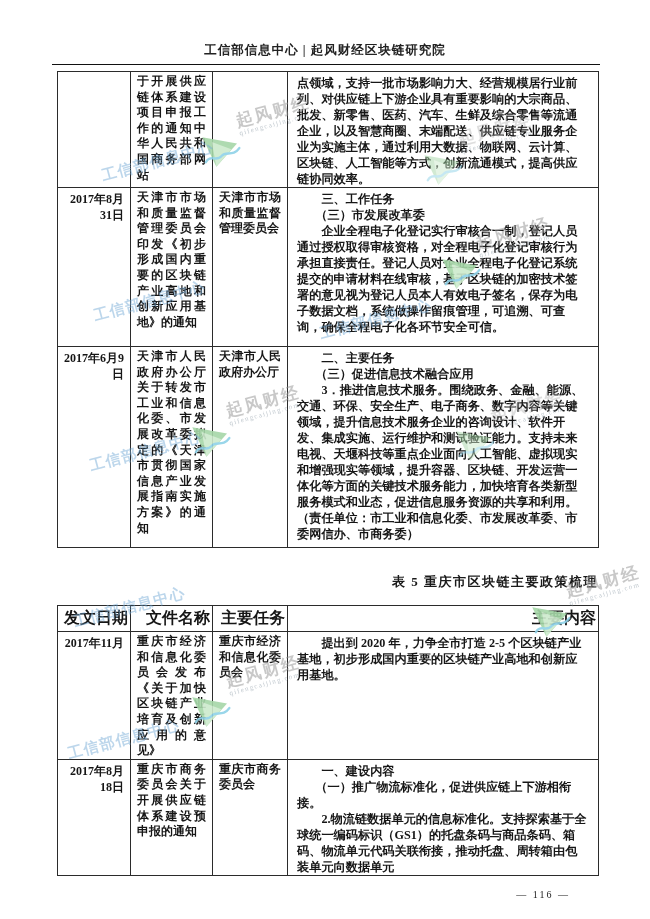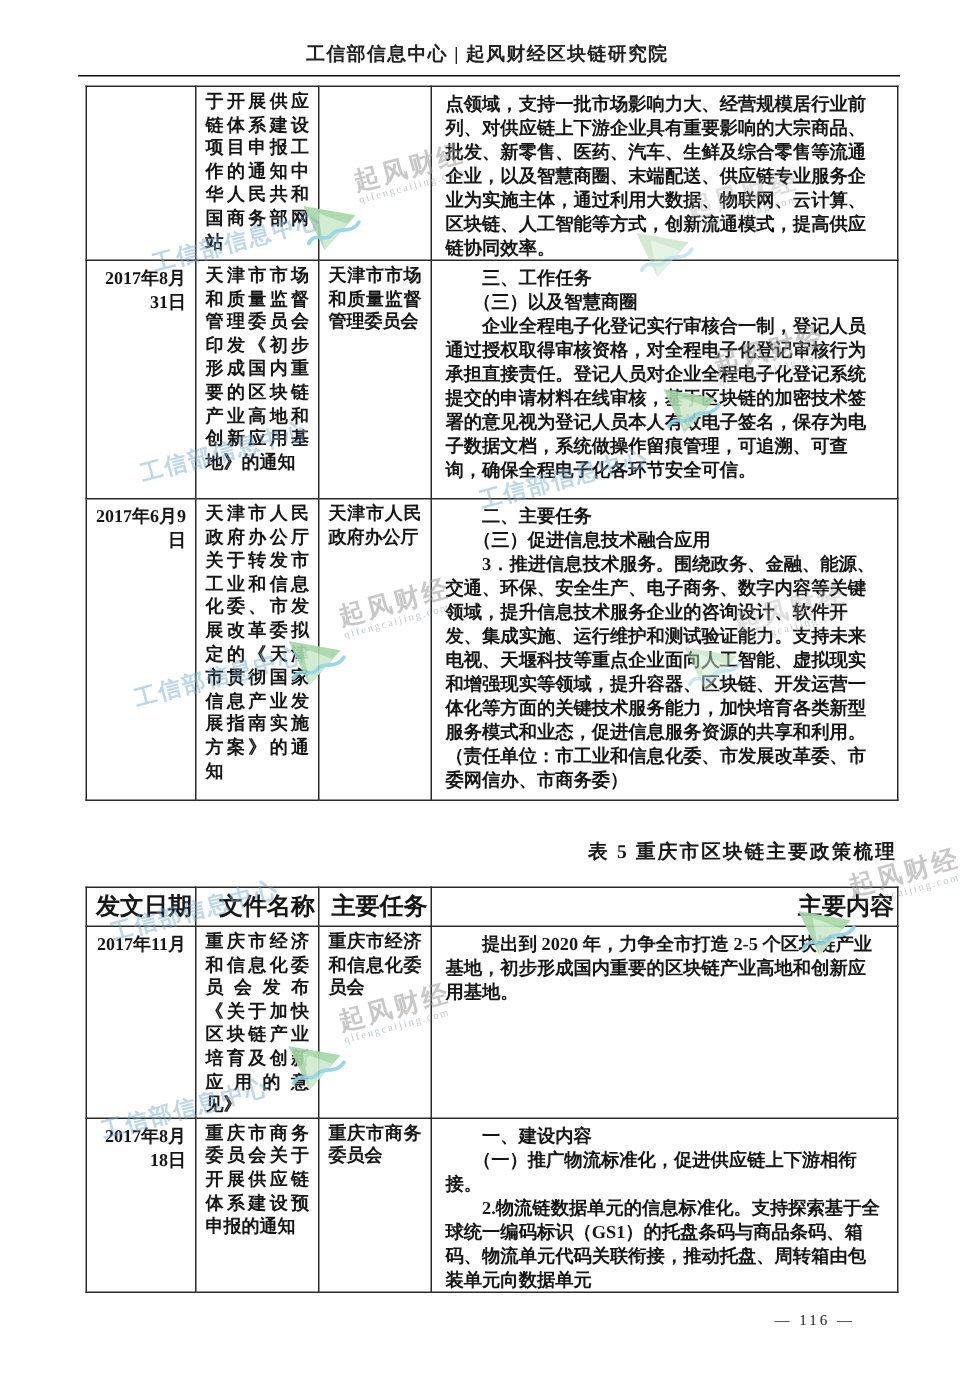--- a/index.html
+++ b/index.html
@@ -2,21 +2,21 @@
 <html><head>
 <meta charset="utf-8">
 <style>
   html,body { margin:0; padding:0; background:#ffffff; }
   .page {
     position:relative; width:650px; height:919px; background:#ffffff;
     font-family:"Liberation Serif","DejaVu Serif",serif;
     color:#1c1c1c; overflow:hidden;
   }
   
-  .header { padding-top:28px; }
+  .header { padding-top:42px; }
   .header-title {
     text-align:center; font-size:12.5px; font-weight:700; letter-spacing:1px; color:#222;
   }
   .header-rule { border-bottom:1.6px solid #111; margin:5px 50px 0 52px; }
   
   .content { width:541px; margin:6px 52px 0 57px; }
   table.ptable {
     border-collapse:collapse; table-layout:fixed; width:541px;
     font-size:12px; font-weight:600; color:#161616;
   }
@@ -186,21 +186,21 @@
         <td class="c-main">
           <p class="noind">点领域，支持一批市场影响力大、经营规模居行业前列、对供应链上下游企业具有重要影响的大宗商品、批发、新零售、医药、汽车、生鲜及综合零售等流通企业，以及智慧商圈、末端配送、供应链专业服务企业为实施主体，通过利用大数据、物联网、云计算、区块链、人工智能等方式，创新流通模式，提高供应链协同效率。</p>
         </td>
       </tr>
       <tr>
         <td class="c-date">2017年8月31日</td>
         <td class="c-name">天津市市场和质量监督管理委员会印发《初步形成国内重要的区块链产业高地和创新应用基地》的通知</td>
         <td class="c-org">天津市市场和质量监督管理委员会</td>
         <td class="c-main">
           <p class="ind">三、工作任务</p>
-          <p class="ind15">（三）以及智慧商圈</p>
+          <p class="ind15">（三）市发展改革委</p>
           <p class="ind">企业全程电子化登记实行审核合一制，登记人员通过授权取得审核资格，对全程电子化登记审核行为承担直接责任。登记人员对企业全程电子化登记系统提交的申请材料在线审核，基于区块链的加密技术签署的意见视为登记人员本人有效电子签名，保存为电子数据文档，系统做操作留痕管理，可追溯、可查询，确保全程电子化各环节安全可信。</p>
         </td>
       </tr>
       <tr>
         <td class="c-date">2017年6月9日</td>
         <td class="c-name">天津市人民政府办公厅关于转发市工业和信息化委、市发展改革委拟定的《天津市贯彻国家信息产业发展指南实施方案》的通知</td>
         <td class="c-org">天津市人民政府办公厅</td>
         <td class="c-main">
           <p class="ind">二、主要任务</p>
           <p class="ind15">（三）促进信息技术融合应用</p>

